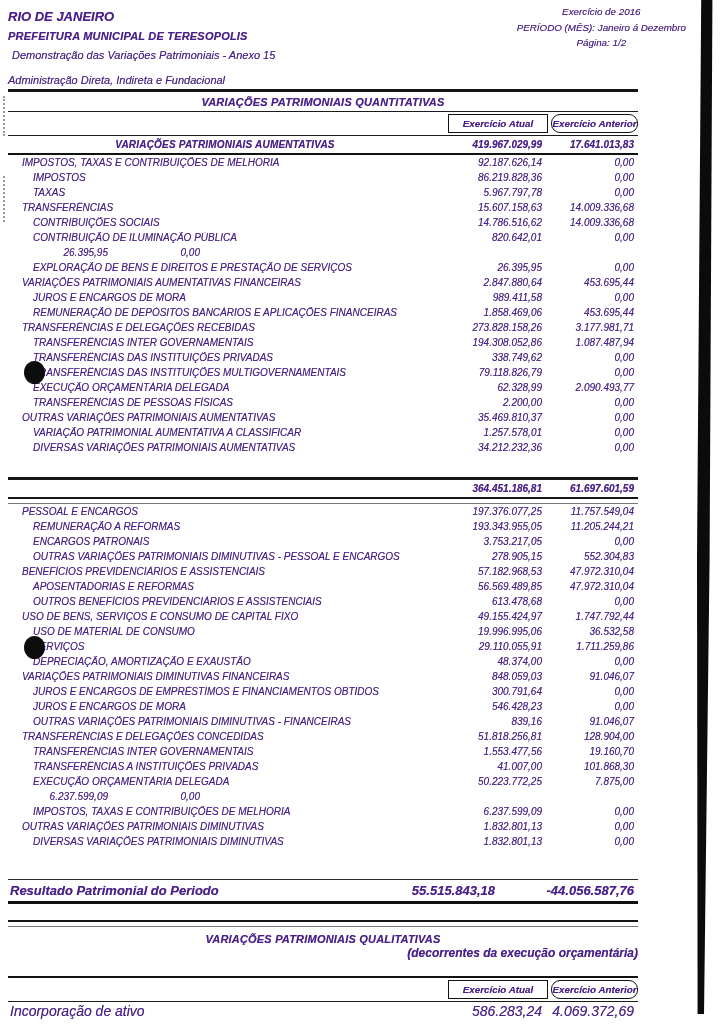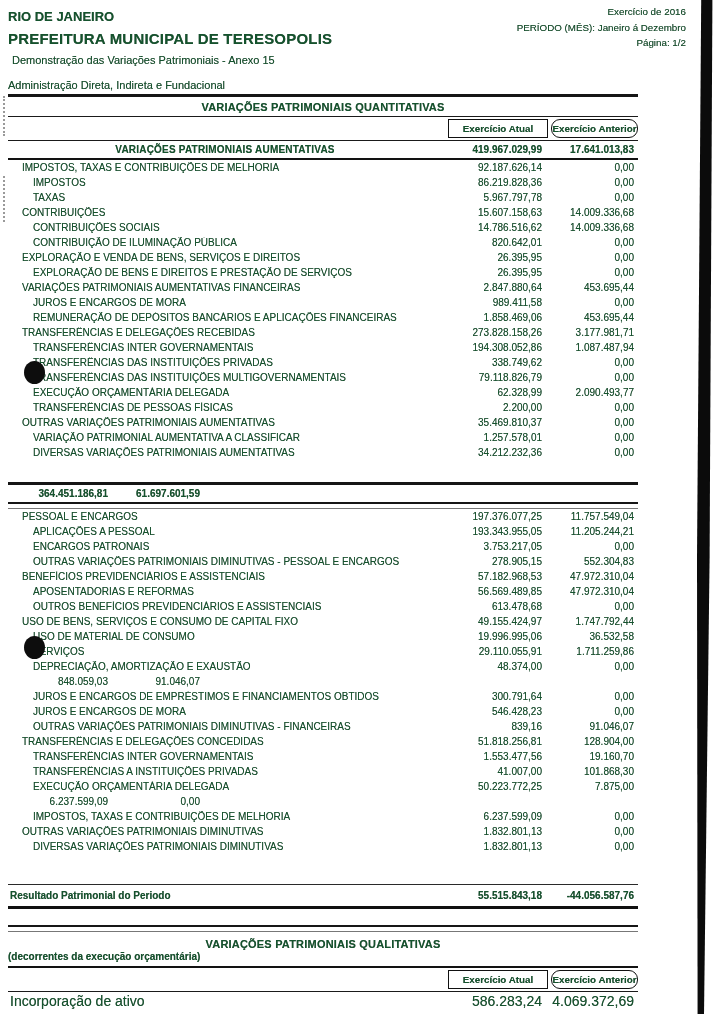--- a/index.html
+++ b/index.html
@@ -1,62 +1,62 @@
 <!DOCTYPE html>
 <html><head>
 <meta charset="utf-8">
 <style>
   html,body{margin:0;padding:0;background:#e8e8e8;}
   .page{position:relative;width:724px;height:1024px;background:#ffffff;overflow:hidden;
-        font-family:"Liberation Sans","DejaVu Sans",sans-serif;color:#14532d;
-        text-shadow:0 0 .5px rgba(25,25,25,.55);}
+        font-family:"Liberation Sans","DejaVu Sans",sans-serif;color:#4c1d95;
+        text-shadow:0 0 .5px rgba(25,25,25,.55);font-style:italic;}
   .content{position:relative;margin:0 0 0 8px;width:630px;}
 
   
   .tophead{position:relative;padding-top:9px;}
   .state{font-size:13px;font-weight:bold;margin:0;}
-  .entity{font-size:15px;font-weight:bold;margin:6px 0 0 0;letter-spacing:.2px;}
+  .entity{font-size:11px;font-weight:bold;margin:6px 0 0 0;letter-spacing:.2px;}
   .report{font-size:11px;margin:7px 0 0 4px;}
   .scope{font-size:11px;margin:13px 0 0 0;}
-  .hmeta{position:absolute;top:4px;right:-48px;text-align:right;font-size:9.8px;line-height:15.5px;white-space:nowrap;}
+  .hmeta{position:absolute;top:4px;right:-48px;text-align:center;font-size:9.8px;line-height:15.5px;white-space:nowrap;}
 
   
   .hr-heavy{height:3px;background:#151515;margin-top:3px;}
   .hr-thin{border-top:1.6px solid #1a1a1a;}
   .hr-med{border-top:2.5px solid #121212;}
   .hr-dbl{height:4px;border-top:2px solid #161616;border-bottom:1px solid #777;}
 
   
   .ttl{font-size:11px;font-weight:bold;text-align:center;padding:4px 0 3px 0;letter-spacing:.2px;}
-  .subttl{font-size:10px;font-weight:bold;text-align:left;margin-top:-2px;padding-bottom:4px;}
+  .subttl{font-size:12px;font-weight:bold;text-align:right;margin-top:-2px;padding-bottom:16px;}
 
   
   .colhead{display:flex;align-items:stretch;padding:2px 0;}
   .colhead .sp{flex:1;}
   .cbox{border:1.6px solid #111;font-size:9.8px;font-weight:bold;display:flex;align-items:center;justify-content:center;height:17px;}
   .cb1{width:98px;margin-right:3px;}
   .cb2{width:85px;border-radius:9px;}
 
   
   .row{display:flex;align-items:center;height:15px;font-size:10px;white-space:nowrap;}
   .lbl{flex:1;overflow:hidden;}
   .ind0{padding-left:14px;}
   .ind1{padding-left:25px;}
   .val{text-align:right;}
   .v1{width:100px;padding-right:3px;}
   .v2{width:89px;padding-right:4px;}
-  .sec-head{height:17px;font-weight:bold;font-size:10px;}
+  .sec-head{height:17px;font-weight:bold;font-size:10px;justify-content:flex-end;}
   .sec-head .sec-title{flex:1;text-align:center;letter-spacing:.2px;}
   .b{font-weight:bold;}
 
   .gap1{height:19px;} .gap2{height:30px;} .gap3{height:16px;}
 
   
   .result{border-top:1.6px solid #2a2a2a;border-bottom:3px solid #101010;}
-  .result .row{height:21px;font-size:10px;font-weight:bold;}
+  .result .row{height:21px;font-size:13px;font-weight:bold;gap:47px;}
   .result .lbl{padding-left:2px;}
 
   
   .qrow .row{height:17px;font-size:14px;}
   .qrow .lbl{padding-left:2px;}
 
   
   .scan-bar{position:absolute;top:0;left:694px;width:20px;height:1014px;background:#0b0b0b;
             clip-path:polygon(36% 0,92% 0,78% 55%,50% 100%,18% 100%,15% 55%);filter:blur(.4px);}
   .blob{position:absolute;width:21px;height:23px;background:#0d0d0d;border-radius:50%;filter:blur(.3px);}
@@ -113,36 +113,35 @@
             <span class="lbl ind1">IMPOSTOS</span>
             <span class="val v1">86.219.828,36</span>
             <span class="val v2">0,00</span>
           </div>
           <div class="row">
             <span class="lbl ind1">TAXAS</span>
             <span class="val v1">5.967.797,78</span>
             <span class="val v2">0,00</span>
           </div>
           <div class="row">
-            <span class="lbl ind0">CONTRIBUIÇÕES</span>
+            <span class="lbl ind0">TRANSFERÊNCIAS</span>
             <span class="val v1">15.607.158,63</span>
             <span class="val v2">14.009.336,68</span>
           </div>
           <div class="row">
             <span class="lbl ind1">CONTRIBUIÇÕES SOCIAIS</span>
             <span class="val v1">14.786.516,62</span>
             <span class="val v2">14.009.336,68</span>
           </div>
           <div class="row">
             <span class="lbl ind1">CONTRIBUIÇÃO DE ILUMINAÇÃO PÚBLICA</span>
             <span class="val v1">820.642,01</span>
             <span class="val v2">0,00</span>
           </div>
           <div class="row">
-            <span class="lbl ind0">EXPLORAÇÃO E VENDA DE BENS, SERVIÇOS E DIREITOS</span>
             <span class="val v1">26.395,95</span>
             <span class="val v2">0,00</span>
           </div>
           <div class="row">
             <span class="lbl ind1">EXPLORAÇÃO DE BENS E DIREITOS E PRESTAÇÃO DE SERVIÇOS</span>
             <span class="val v1">26.395,95</span>
             <span class="val v2">0,00</span>
           </div>
           <div class="row">
             <span class="lbl ind0">VARIAÇÕES PATRIMONIAIS AUMENTATIVAS FINANCEIRAS</span>
@@ -216,21 +215,21 @@
         <span class="val v2 b">61.697.601,59</span>
       </div>
       <div class="hr-dbl"></div>
       <div class="sec-rows">
           <div class="row">
             <span class="lbl ind0">PESSOAL E ENCARGOS</span>
             <span class="val v1">197.376.077,25</span>
             <span class="val v2">11.757.549,04</span>
           </div>
           <div class="row">
-            <span class="lbl ind1">APLICAÇÕES A PESSOAL</span>
+            <span class="lbl ind1">REMUNERAÇÃO A REFORMAS</span>
             <span class="val v1">193.343.955,05</span>
             <span class="val v2">11.205.244,21</span>
           </div>
           <div class="row">
             <span class="lbl ind1">ENCARGOS PATRONAIS</span>
             <span class="val v1">3.753.217,05</span>
             <span class="val v2">0,00</span>
           </div>
           <div class="row">
             <span class="lbl ind1">OUTRAS VARIAÇÕES PATRIMONIAIS DIMINUTIVAS - PESSOAL E ENCARGOS</span>
@@ -266,20 +265,21 @@
             <span class="lbl ind1">SERVIÇOS</span>
             <span class="val v1">29.110.055,91</span>
             <span class="val v2">1.711.259,86</span>
           </div>
           <div class="row">
             <span class="lbl ind1">DEPRECIAÇÃO, AMORTIZAÇÃO E EXAUSTÃO</span>
             <span class="val v1">48.374,00</span>
             <span class="val v2">0,00</span>
           </div>
           <div class="row">
+            <span class="lbl ind0">VARIAÇÕES PATRIMONIAIS DIMINUTIVAS FINANCEIRAS</span>
             <span class="val v1">848.059,03</span>
             <span class="val v2">91.046,07</span>
           </div>
           <div class="row">
             <span class="lbl ind1">JUROS E ENCARGOS DE EMPRÉSTIMOS E FINANCIAMENTOS OBTIDOS</span>
             <span class="val v1">300.791,64</span>
             <span class="val v2">0,00</span>
           </div>
           <div class="row">
             <span class="lbl ind1">JUROS E ENCARGOS DE MORA</span>

